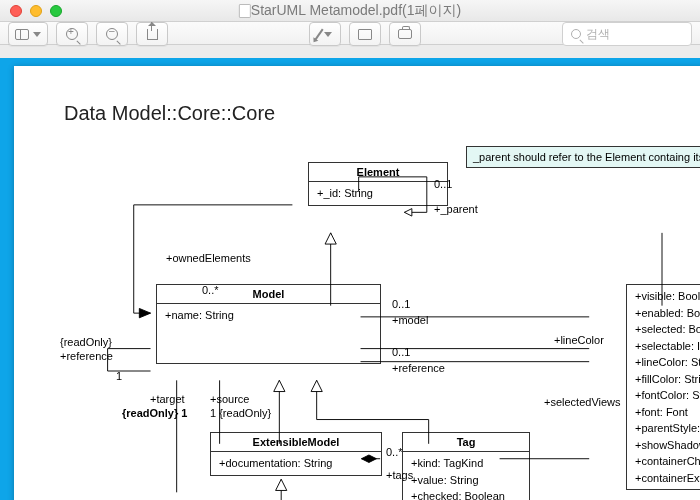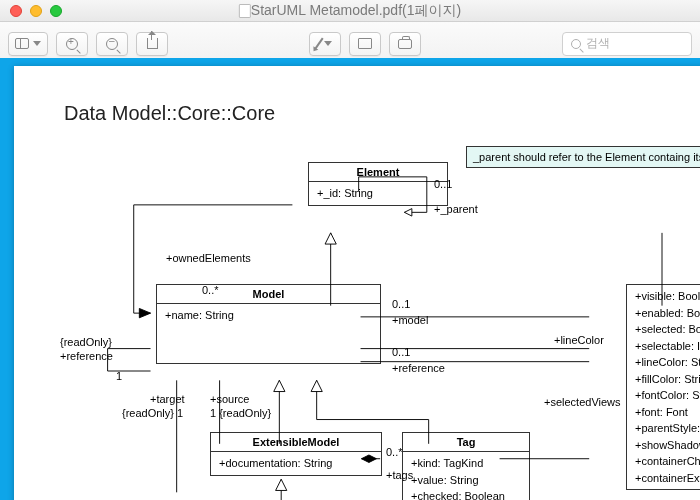--- a/index.html
+++ b/index.html
@@ -9,21 +9,21 @@
 .titlebar { height: 22px; background: linear-gradient(#f6f6f6,#e8e8e8); border-bottom: 1px solid #d0d0d0; display: flex; align-items: center; position: relative; }
 .traffic { display: flex; gap: 8px; padding-left: 10px; }
 .traffic span { width: 12px; height: 12px; border-radius: 50%; display: inline-block; }
 .t-red { background: #ff5f57; border: 0.5px solid #e24238; }
 .t-yel { background: #ffbd2e; border: 0.5px solid #e1a116; }
 .t-grn { background: #28c940; border: 0.5px solid #17a72b; }
 .titlecenter { position: absolute; left: 50%; transform: translateX(-50%); display: flex; align-items: center; color: #7a7a7a; font-size: 14px; }
 .doc-icon { display: inline-block; width: 12px; height: 14px; background: #fff; border: 1px solid #bbb; border-radius: 1px; position: relative; }
 
 
-.toolbar { height: 44px; background: linear-gradient(#fbfbfb,#f1f1f1); border-bottom: 1px solid #cfcfcf; display: flex; align-items: center; padding: 0 8px; gap: 8px; }
+.toolbar { height: 23px; background: linear-gradient(#fbfbfb,#f1f1f1); border-bottom: 1px solid #cfcfcf; display: flex; padding: 0 8px; gap: 8px; }
 .tbtn { height: 24px; min-width: 32px; background: linear-gradient(#ffffff,#f3f3f3); border: 1px solid #c9c9c9; border-radius: 4px; display: flex; align-items: center; justify-content: center; color: #6a6a6a; font-size: 13px; box-shadow: 0 1px 0 rgba(0,0,0,0.04); }
 .tbtn.split { padding: 0 6px; gap: 4px; }
 .tsep { flex: 1; }
 .searchbox { height: 24px; width: 130px; background: #fff; border: 1px solid #d0d0d0; border-radius: 4px; display: flex; align-items: center; padding: 0 8px; color: #b0b0b0; gap: 5px; font-size: 12px; }
 .icon { display: inline-block; }
 .icon-sidebar { width: 14px; height: 11px; border: 1.2px solid #888; border-radius: 2px; position: relative; }
 .icon-sidebar::before { content:""; position:absolute; left:4px; top:0; bottom:0; width:1.2px; background:#888; }
 .icon-chevdown { width: 0; height: 0; border-left: 4px solid transparent; border-right: 4px solid transparent; border-top: 5px solid #888; }
 .icon-zoomin, .icon-zoomout { width: 12px; height: 12px; border: 1.3px solid #888; border-radius: 50%; position: relative; }
 .icon-zoomin::after, .icon-zoomout::after { content:""; position:absolute; right:-4px; bottom:-4px; width:5px; height:1.3px; background:#888; transform:rotate(45deg); }
@@ -158,21 +158,21 @@
         <div class="lbl" style="top:92px; left:92px;">+ownedElements</div>
         <div class="lbl" style="top:124px; left:128px;">0..*</div>
         <div class="lbl" style="top:138px; left:318px;">0..1</div>
         <div class="lbl" style="top:154px; left:318px;">+model</div>
         <div class="lbl" style="top:186px; left:318px;">0..1</div>
         <div class="lbl" style="top:202px; left:318px;">+reference</div>
         <div class="lbl" style="top:176px; left:-14px;">{readOnly}</div>
         <div class="lbl" style="top:190px; left:-14px;">+reference</div>
         <div class="lbl" style="top:210px; left:42px;">1</div>
         <div class="lbl" style="top:233px; left:76px;">+target</div>
-        <div class="lbl" style="top:247px; left:48px;">{readOnly} 1</div>
+        <div class="lbl" style="top:247px; left:48px;font-weight:bold;">{readOnly} 1</div>
         <div class="lbl" style="top:233px; left:136px;">+source</div>
         <div class="lbl" style="top:247px; left:136px;">1 {readOnly}</div>
         <div class="lbl" style="top:286px; left:312px;">0..*</div>
         <div class="lbl" style="top:309px; left:312px;">+tags</div>
         <div class="lbl" style="top:174px; left:480px;">+lineColor</div>
         <div class="lbl" style="top:236px; left:470px;">+selectedViews</div>
 
         <svg class="connectors" viewBox="0 0 900 600">
 
           <polyline points="305,18 305,2 378,2 378,40 354,40"></polyline>

